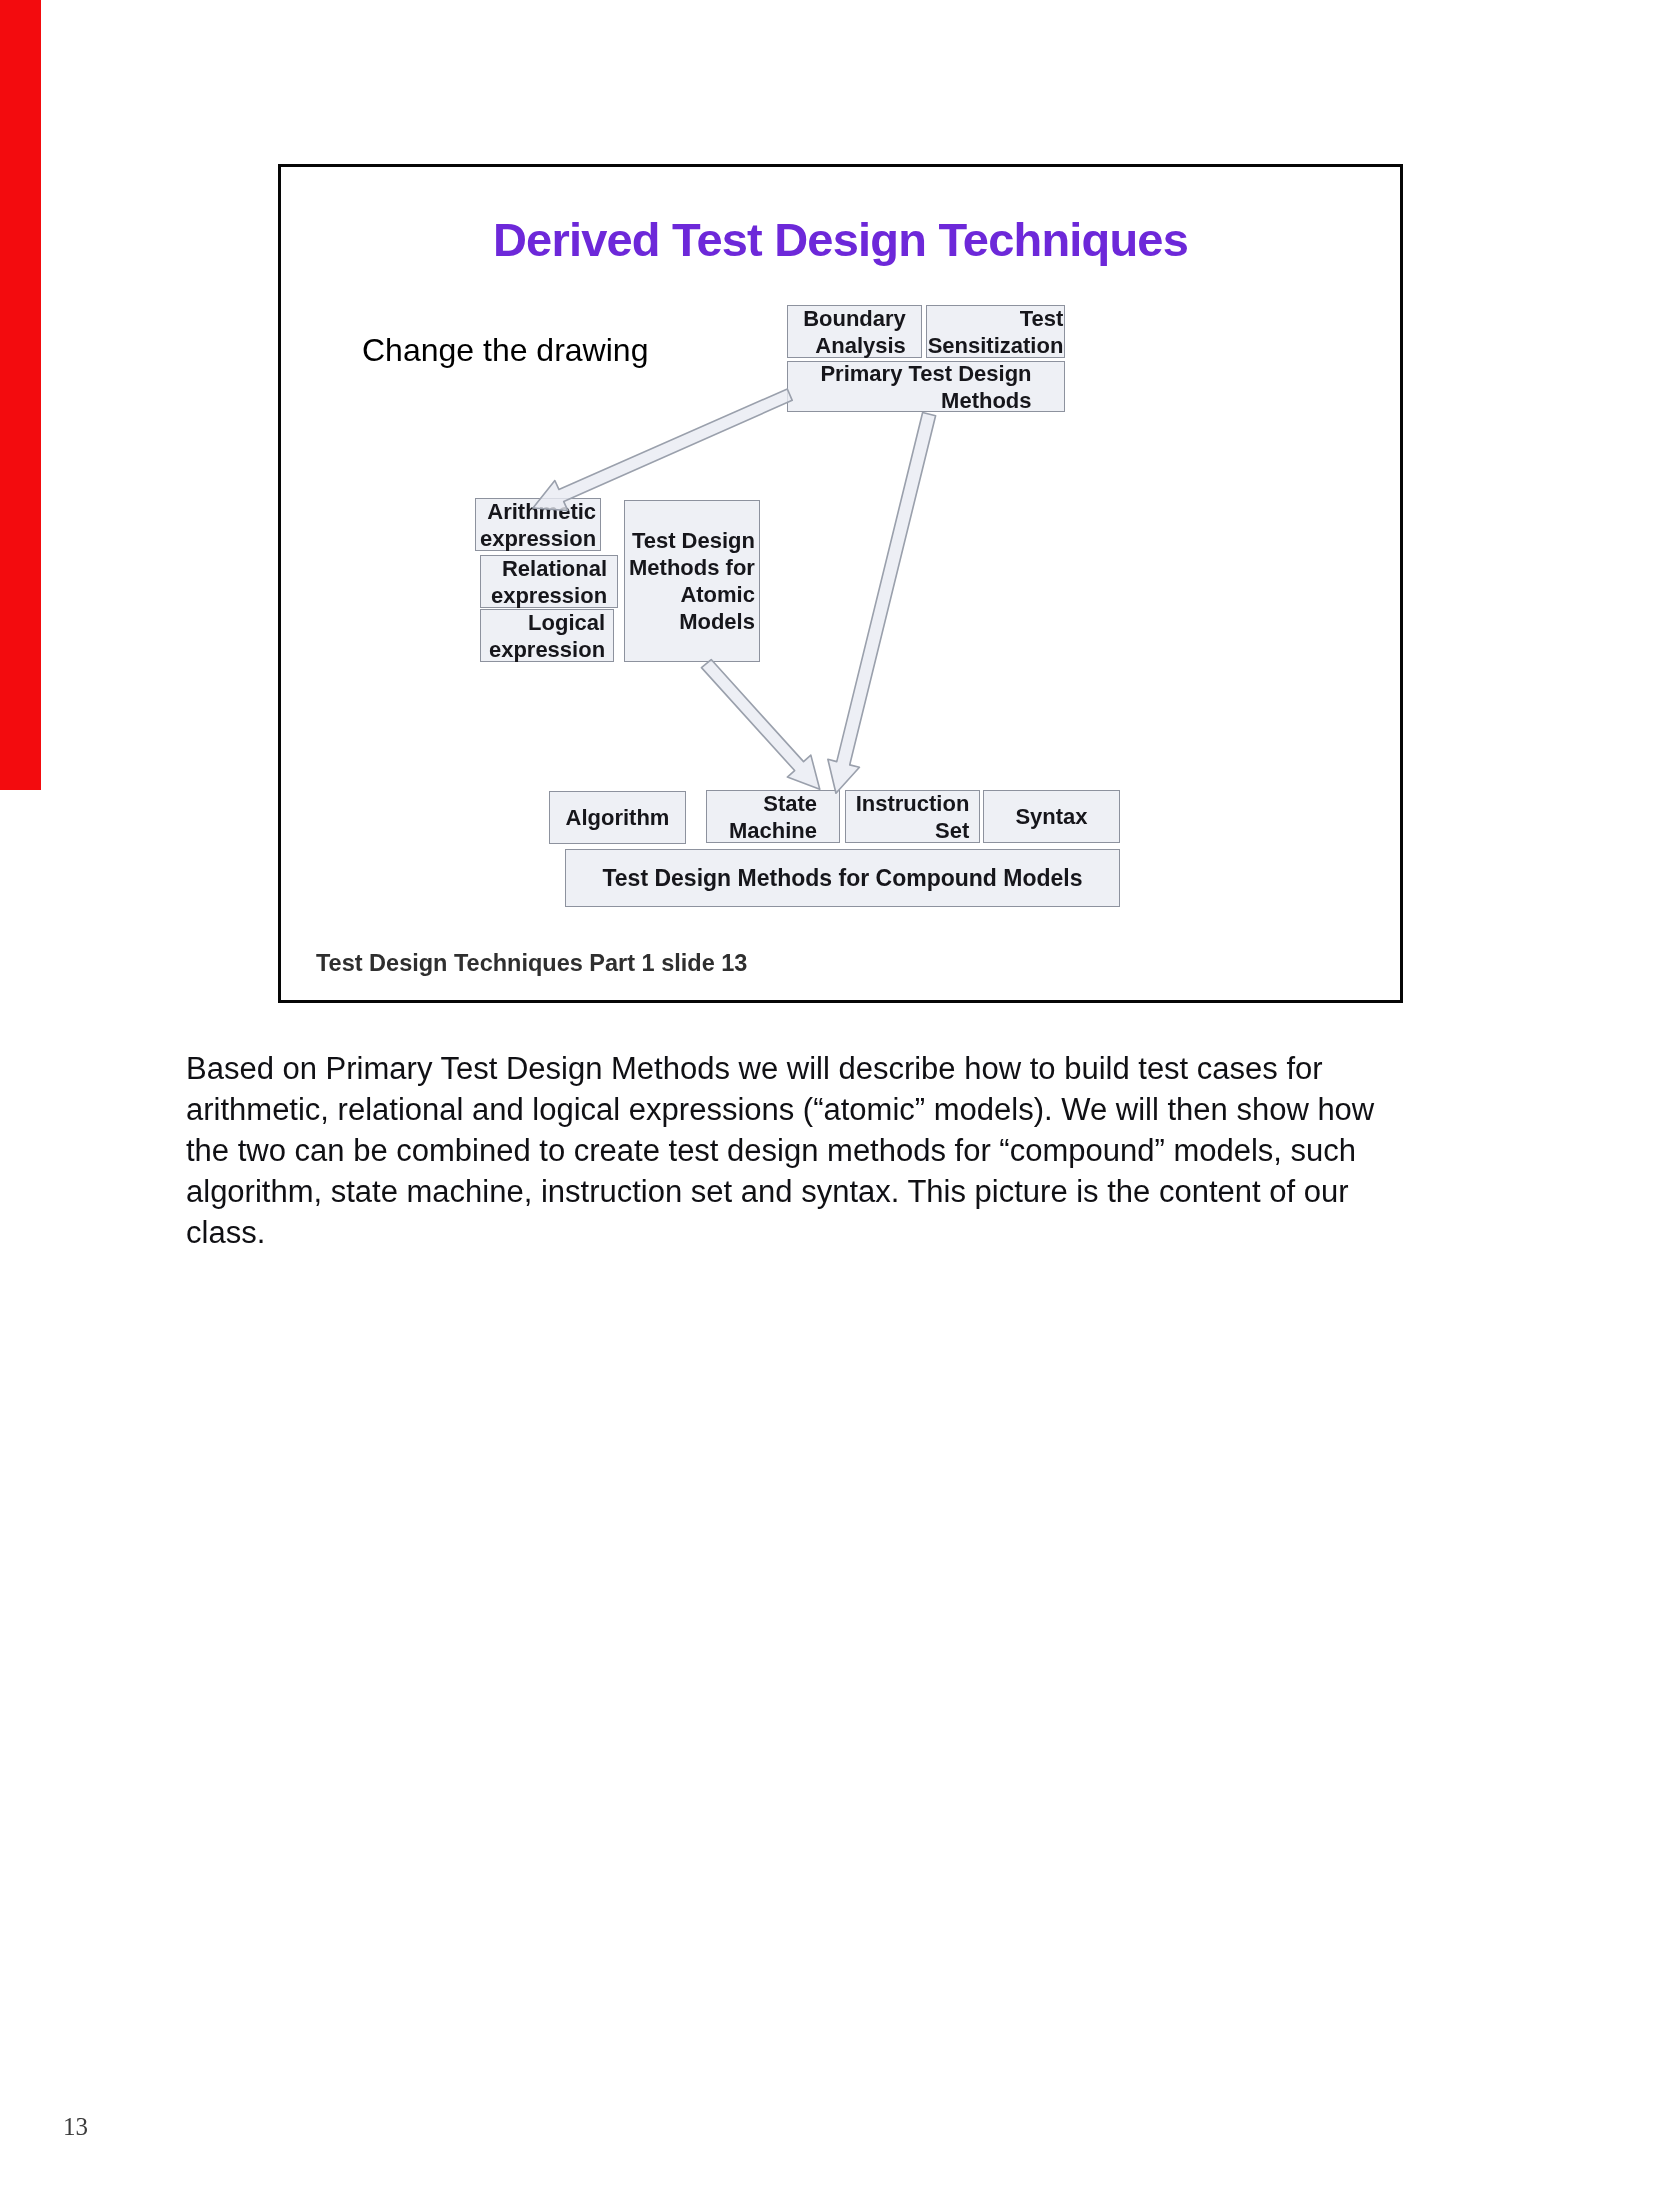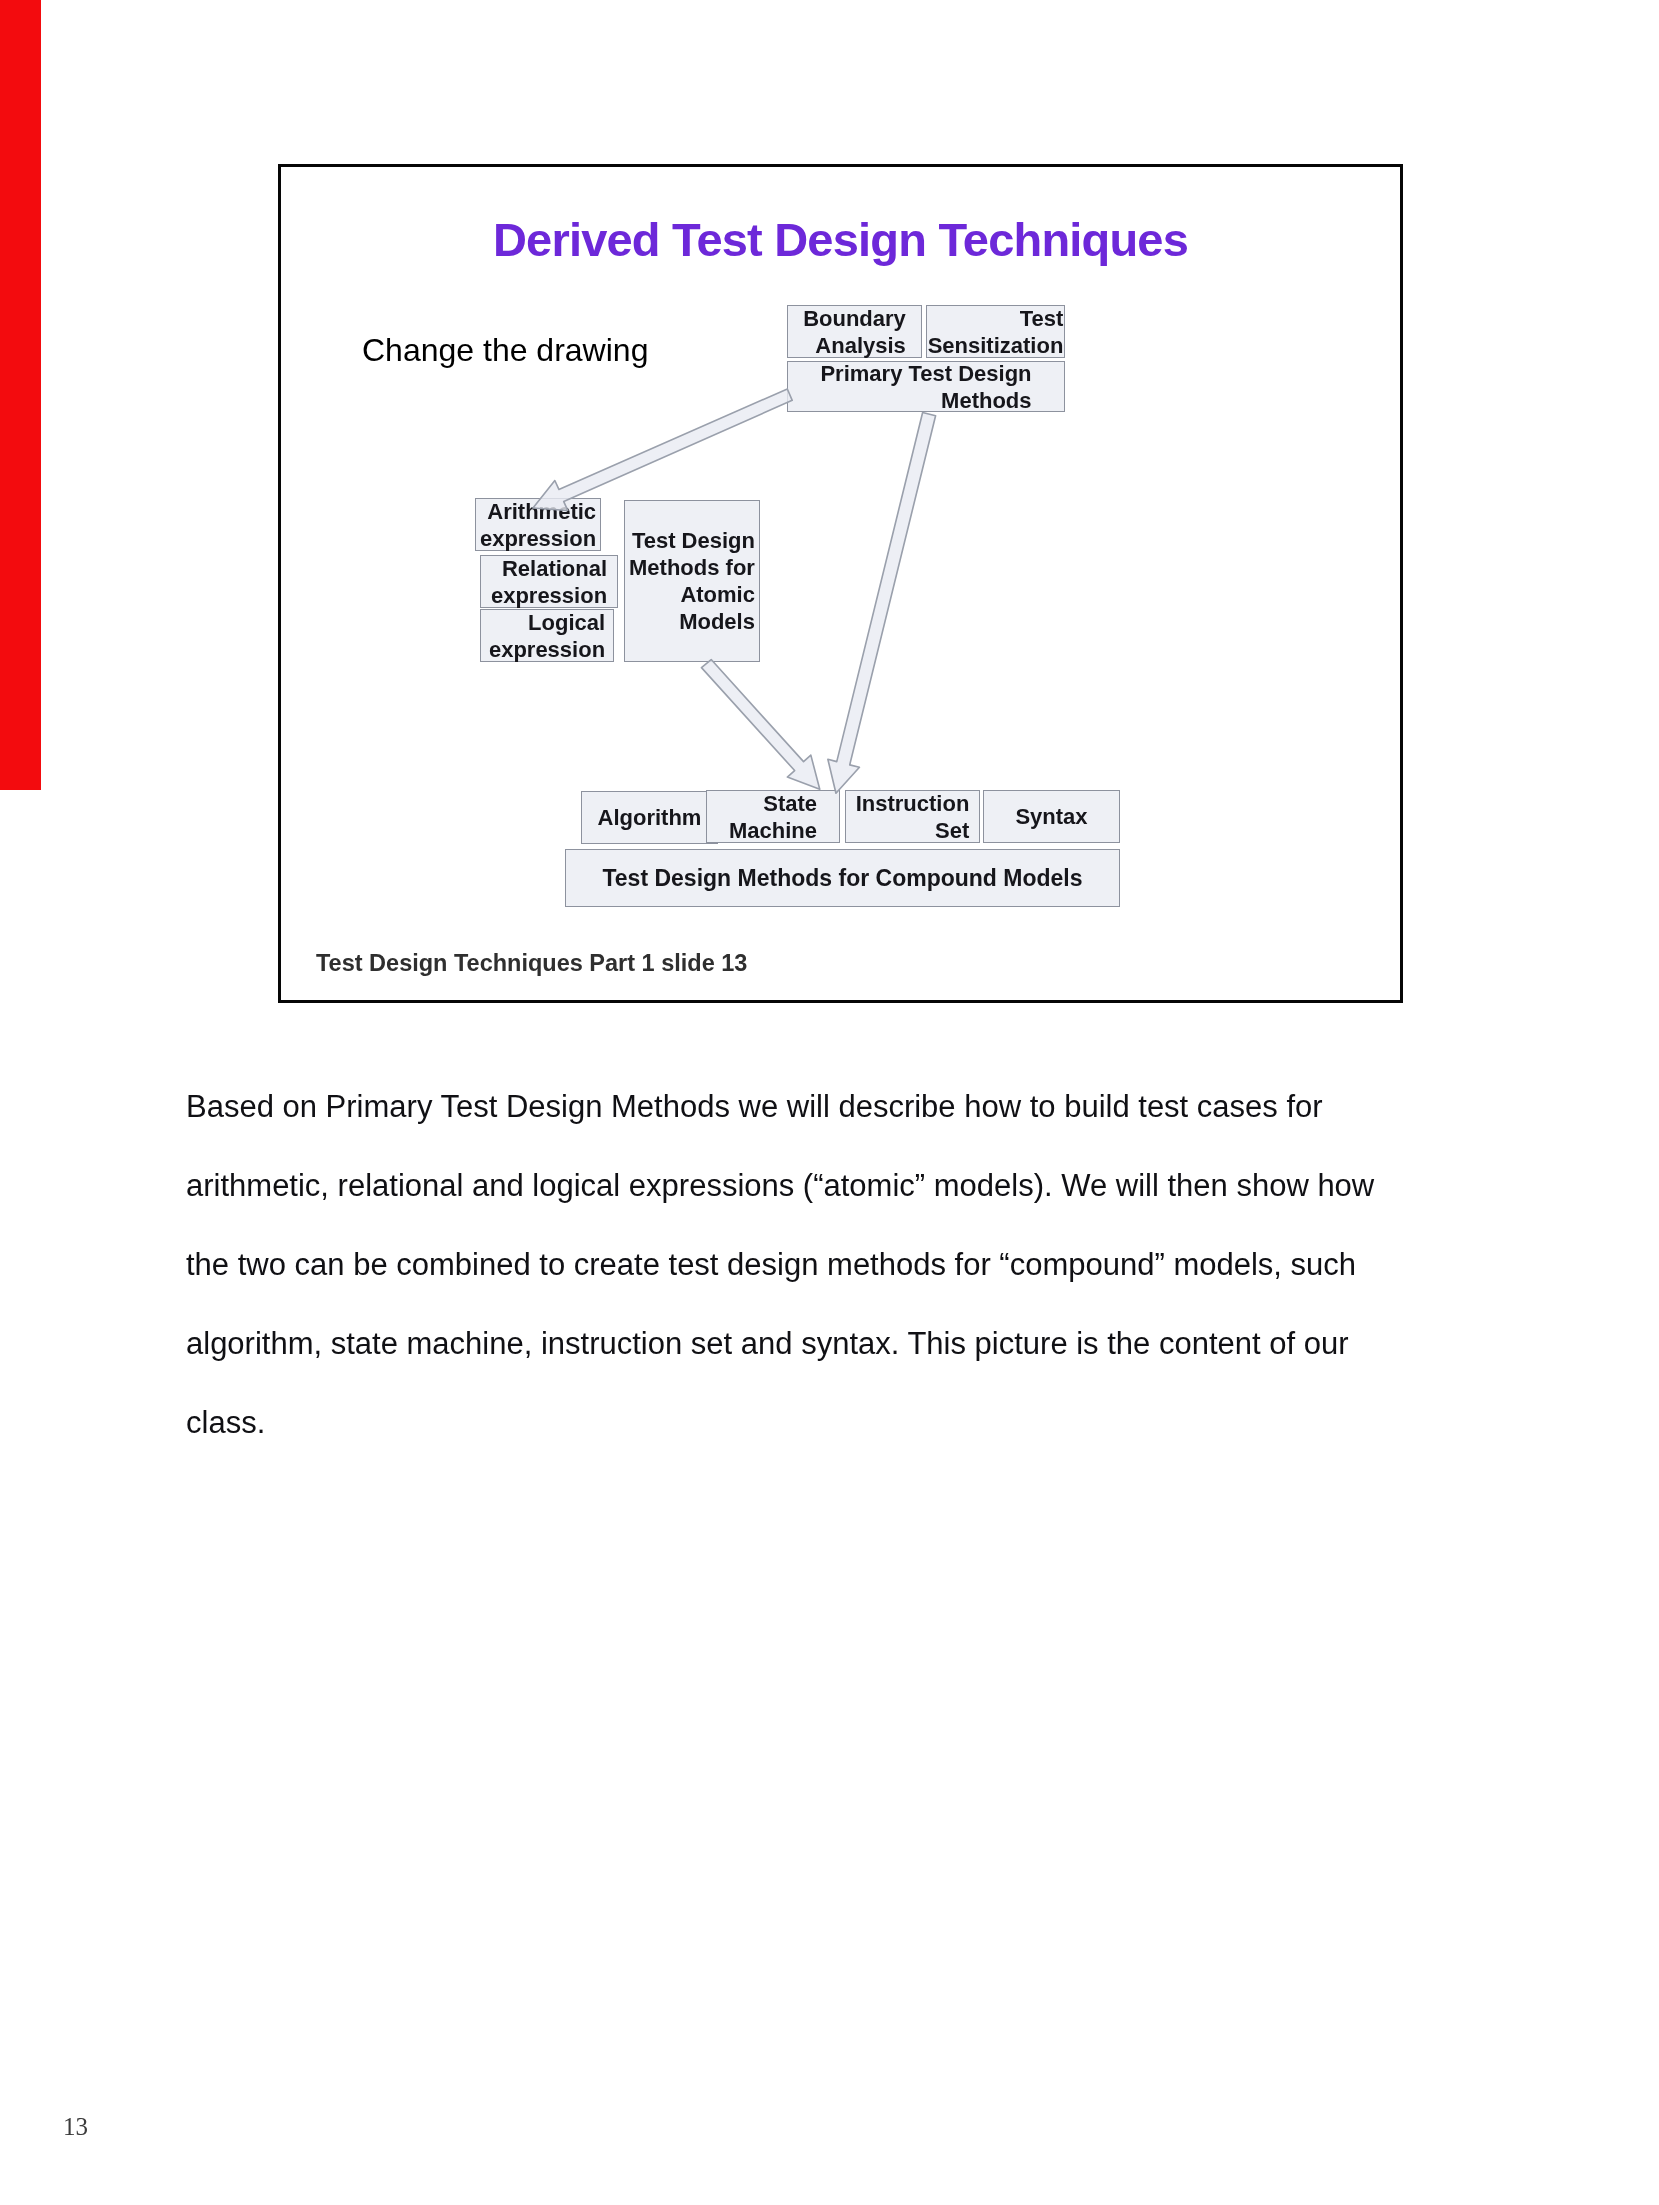--- a/index.html
+++ b/index.html
@@ -47,21 +47,21 @@
     color: #16161b;
     white-space: pre-line;
   }
   #box-boundary    { left: 506px; top: 138px; width: 135px; height: 53px; }
   #box-path        { left: 645px; top: 138px; width: 139px; height: 53px; }
   #box-primary     { left: 506px; top: 194px; width: 278px; height: 51px; }
   #box-arithmetic  { left: 194px; top: 331px; width: 126px; height: 53px; }
   #box-relational  { left: 199px; top: 388px; width: 138px; height: 53px; }
   #box-logical     { left: 199px; top: 442px; width: 134px; height: 53px; }
   #box-atomic      { left: 343px; top: 333px; width: 136px; height: 162px; }
-  #box-algorithm   { left: 300px; top: 624px; width: 137px; height: 53px; }
+  #box-algorithm   { left: 268px; top: 624px; width: 137px; height: 53px; }
   #box-state       { left: 425px; top: 623px; width: 134px; height: 53px; }
   #box-instruction { left: 564px; top: 623px; width: 135px; height: 53px; }
   #box-syntax      { left: 702px; top: 623px; width: 137px; height: 53px; }
   #box-compound    { left: 284px; top: 682px; width: 555px; height: 58px; font-size: 23px; }
   #arrow-layer {
     position: absolute; left: 0; top: 0;
     width: 1118px; height: 832px;
     pointer-events: none;
   }
   #arrow-layer polygon {
@@ -75,21 +75,21 @@
     font-size: 23.5px; font-weight: 700;
     color: #2f2f2f;
     white-space: nowrap;
   }
   #body-paragraph {
     position: absolute; left: 186px; top: 1048px;
     width: 1312px;
     font-size: 31px; line-height: 41px;
     color: #101014;
   }
-  .body-line { white-space: nowrap; margin-top: 38px; }
+  .body-line { white-space: nowrap; }
   #page-number {
     position: absolute; left: 63px; top: 2113px;
     font-family: "Liberation Serif", serif;
     font-size: 25px;
     color: #3c3c3c;
   }
 </style>
 </head>
 <body>
 

